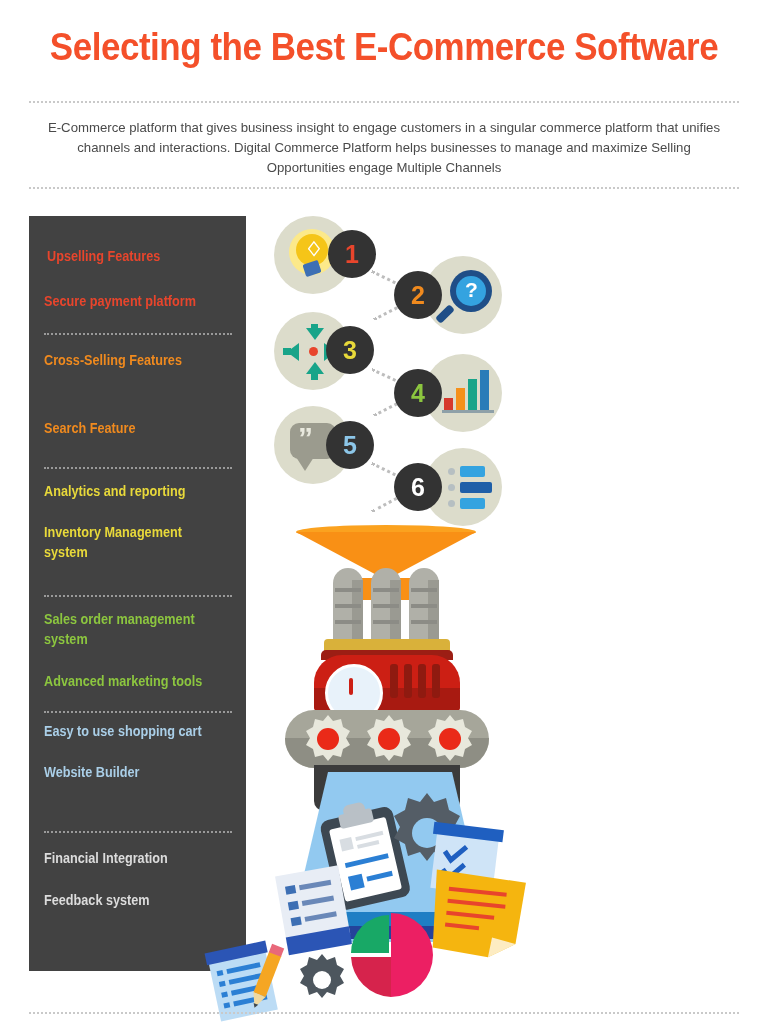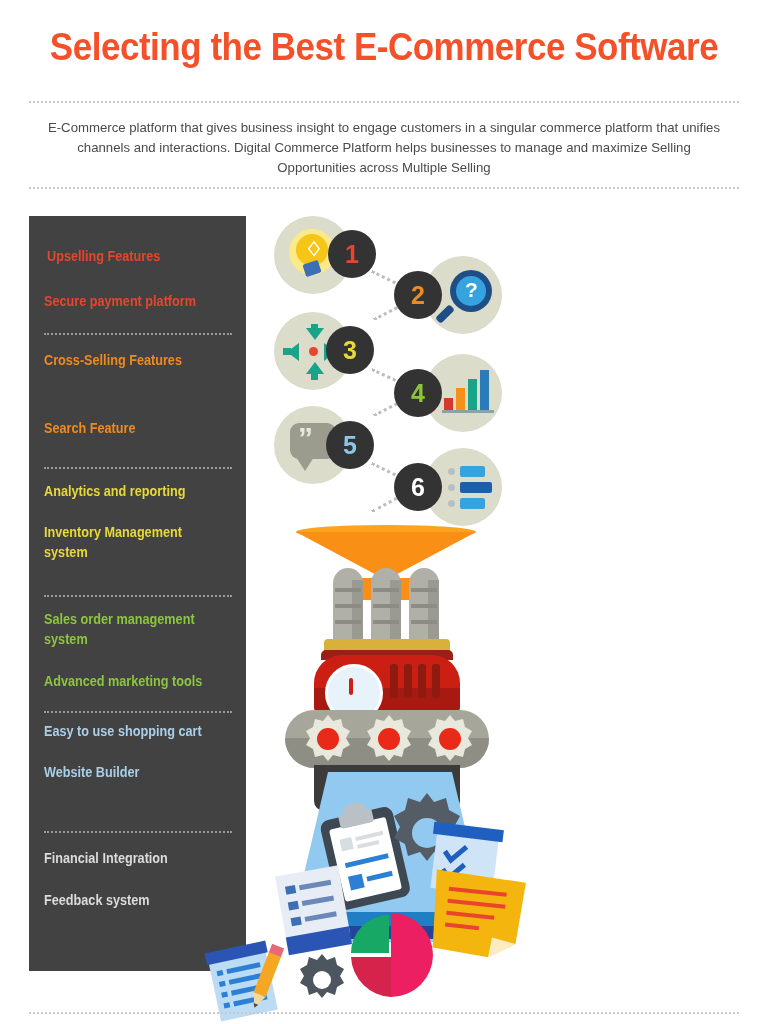--- a/index.html
+++ b/index.html
@@ -118,21 +118,21 @@
   
   .prop{position:absolute;}
 </style>
 </head>
 <body>
 
 <div class="page">
 
   <div class="title">Selecting the Best E-Commerce Software</div>
   <div class="rule r1"></div>
-  <div class="subtitle">E-Commerce platform that gives business insight to engage customers in a singular commerce platform that unifies channels and interactions. Digital Commerce Platform helps businesses to manage and maximize Selling Opportunities across Multiple Selling</div>
+  <div class="subtitle">E-Commerce platform that gives business insight to engage customers in a singular commerce platform that unifies channels and interactions. Digital Commerce Platform helps businesses to manage and maximize Selling Opportunities engage Multiple Channels</div>
   <div class="rule r2"></div>
 
   <div class="panel">
     <div class="feature ind" style="top:30px;color:#e8452c">Upselling Features</div>
     <div class="feature" style="top:75px;color:#e8452c">Secure payment platform</div>
     <div class="sep" style="top:117px"></div>
     <div class="feature" style="top:134px;color:#f08a1e">Cross-Selling Features</div>
     <div class="feature" style="top:202px;color:#f08a1e">Search Feature</div>
     <div class="sep" style="top:251px"></div>
     <div class="feature" style="top:265px;color:#e8d93a">Analytics and reporting</div>

